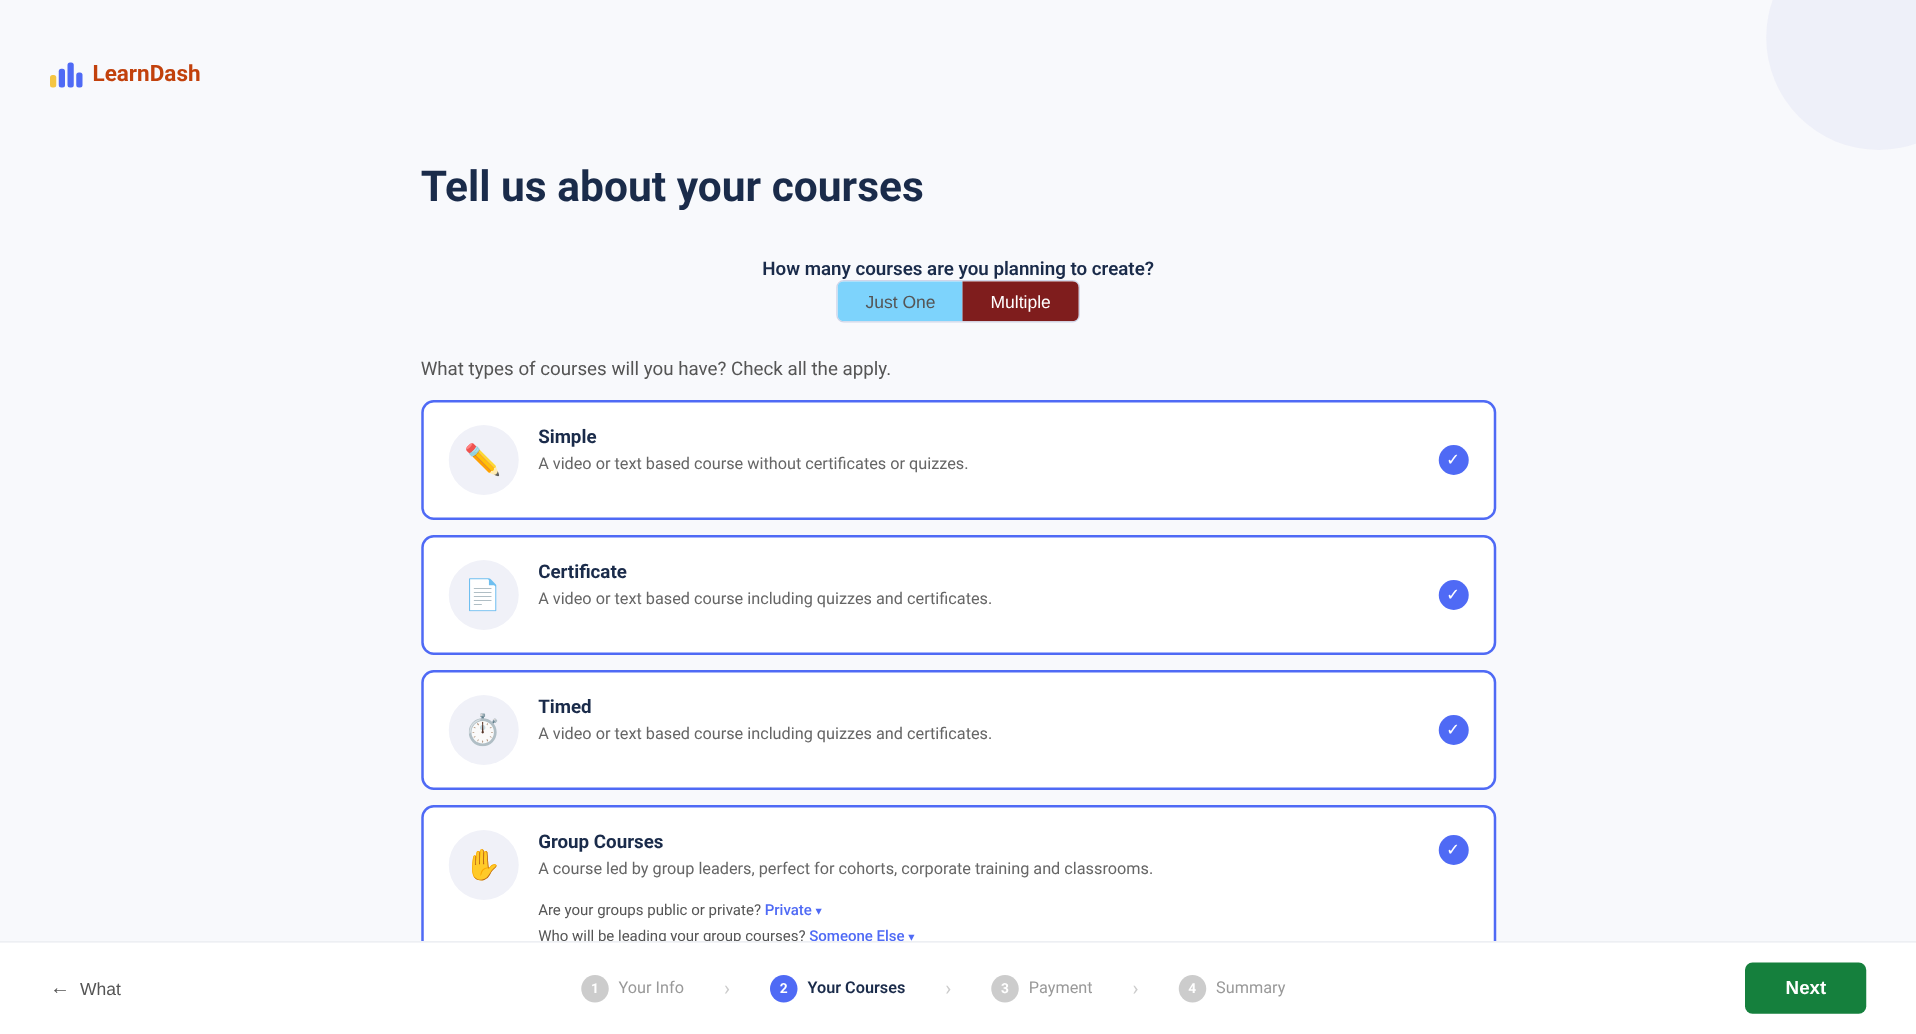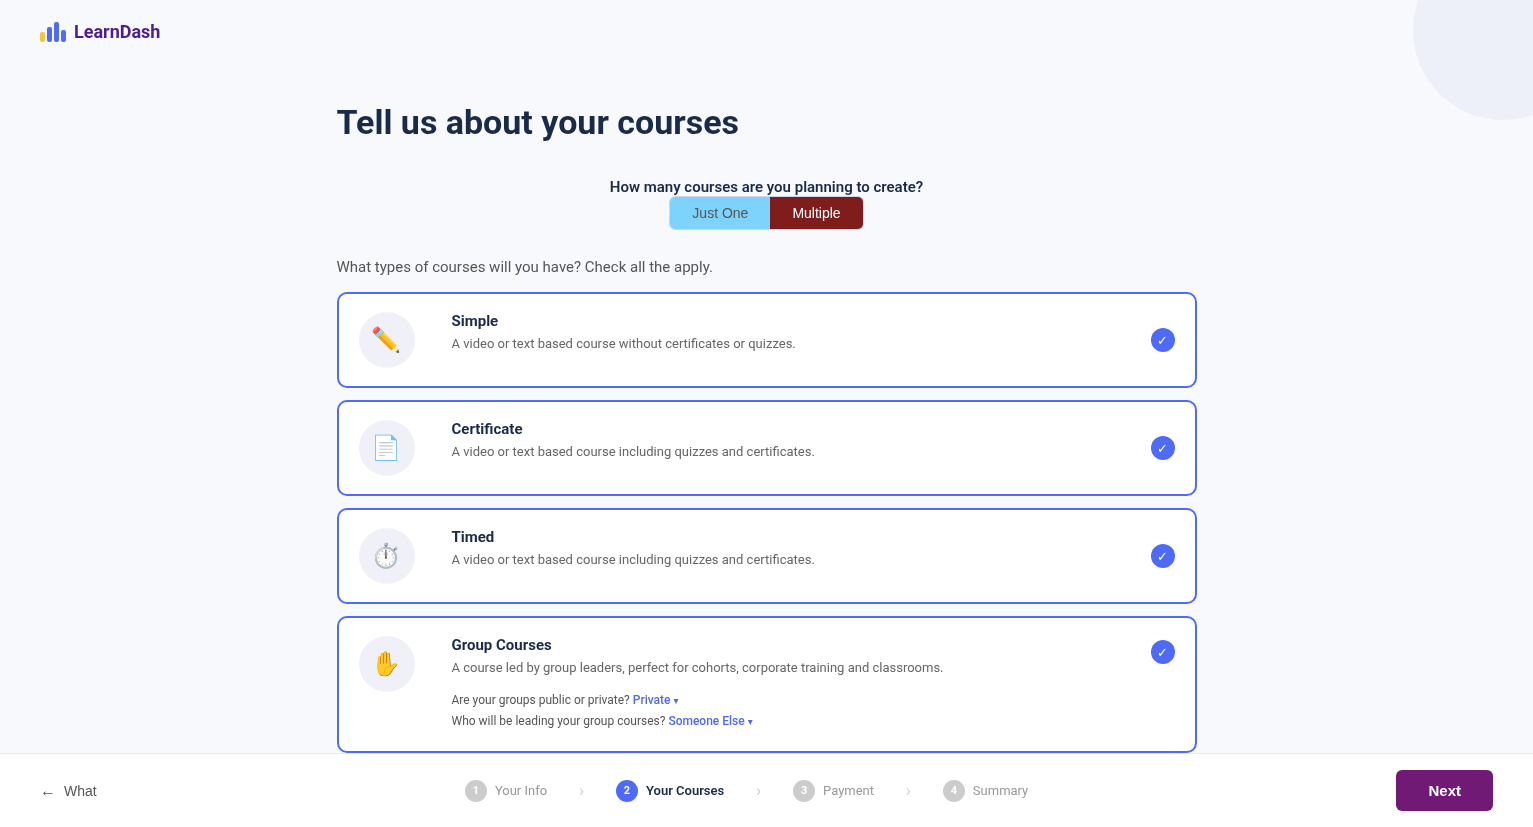--- a/index.html
+++ b/index.html
@@ -34,21 +34,22 @@
       display: flex;
       align-items: center;
     }
 
     .logo {
       display: flex;
       align-items: center;
       gap: 8px;
       font-size: 18px;
       font-weight: 700;
-      color: #4c1d95;
+      color: #c2410c;
+      margin-top: 28px;
     }
 
     .logo-icon {
       display: flex;
       align-items: flex-end;
       gap: 2px;
       height: 22px;
     }
 
     .logo-bar {
@@ -152,21 +153,20 @@
       border-radius: 50%;
       display: flex;
       align-items: center;
       justify-content: center;
       flex-shrink: 0;
       font-size: 24px;
     }
 
     .card-content {
       flex: 1;
-      margin-left: 21px;
     }
 
     .card-title {
       font-size: 15px;
       font-weight: 700;
       color: #1a2b4a;
       margin-bottom: 4px;
     }
 
     .card-desc {
@@ -289,21 +289,21 @@
     .step.inactive .step-label {
       color: #999;
     }
 
     .step-divider {
       color: #ccc;
       font-size: 16px;
     }
 
     .next-btn {
-      background-color: #701a75;
+      background-color: #15803d;
       color: white;
       border: none;
       border-radius: 6px;
       padding: 12px 32px;
       font-size: 15px;
       font-weight: 600;
       cursor: pointer;
     }
   </style>
 </head>

